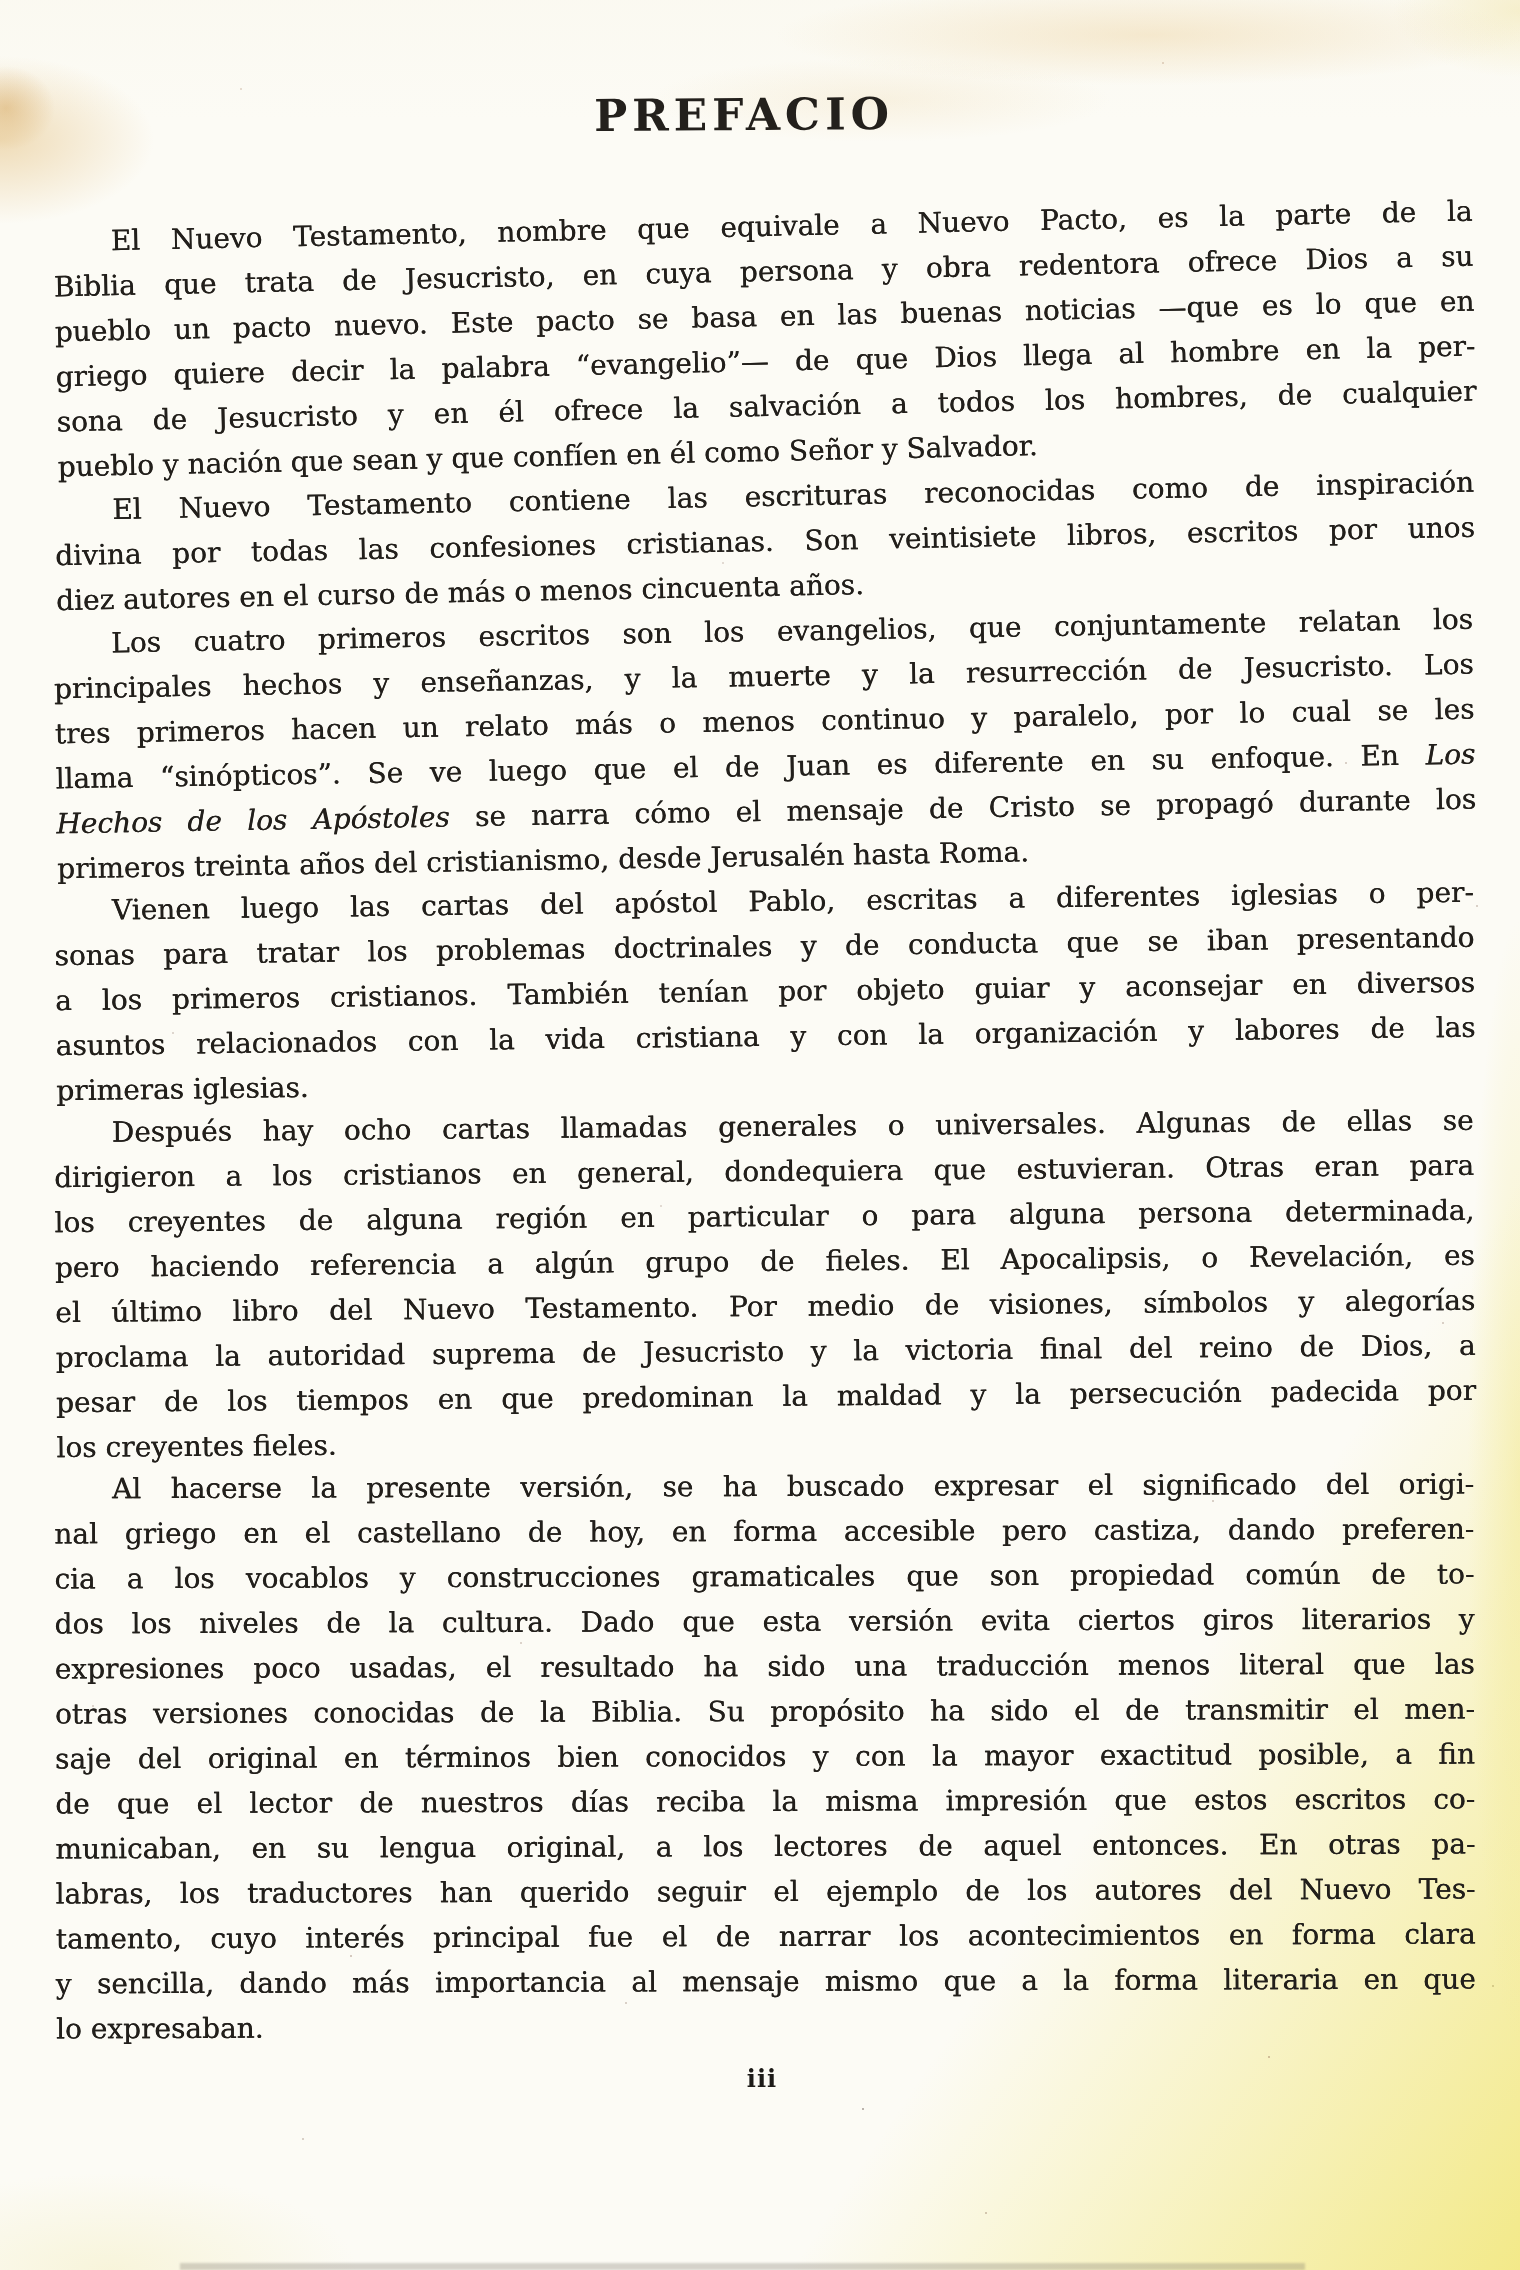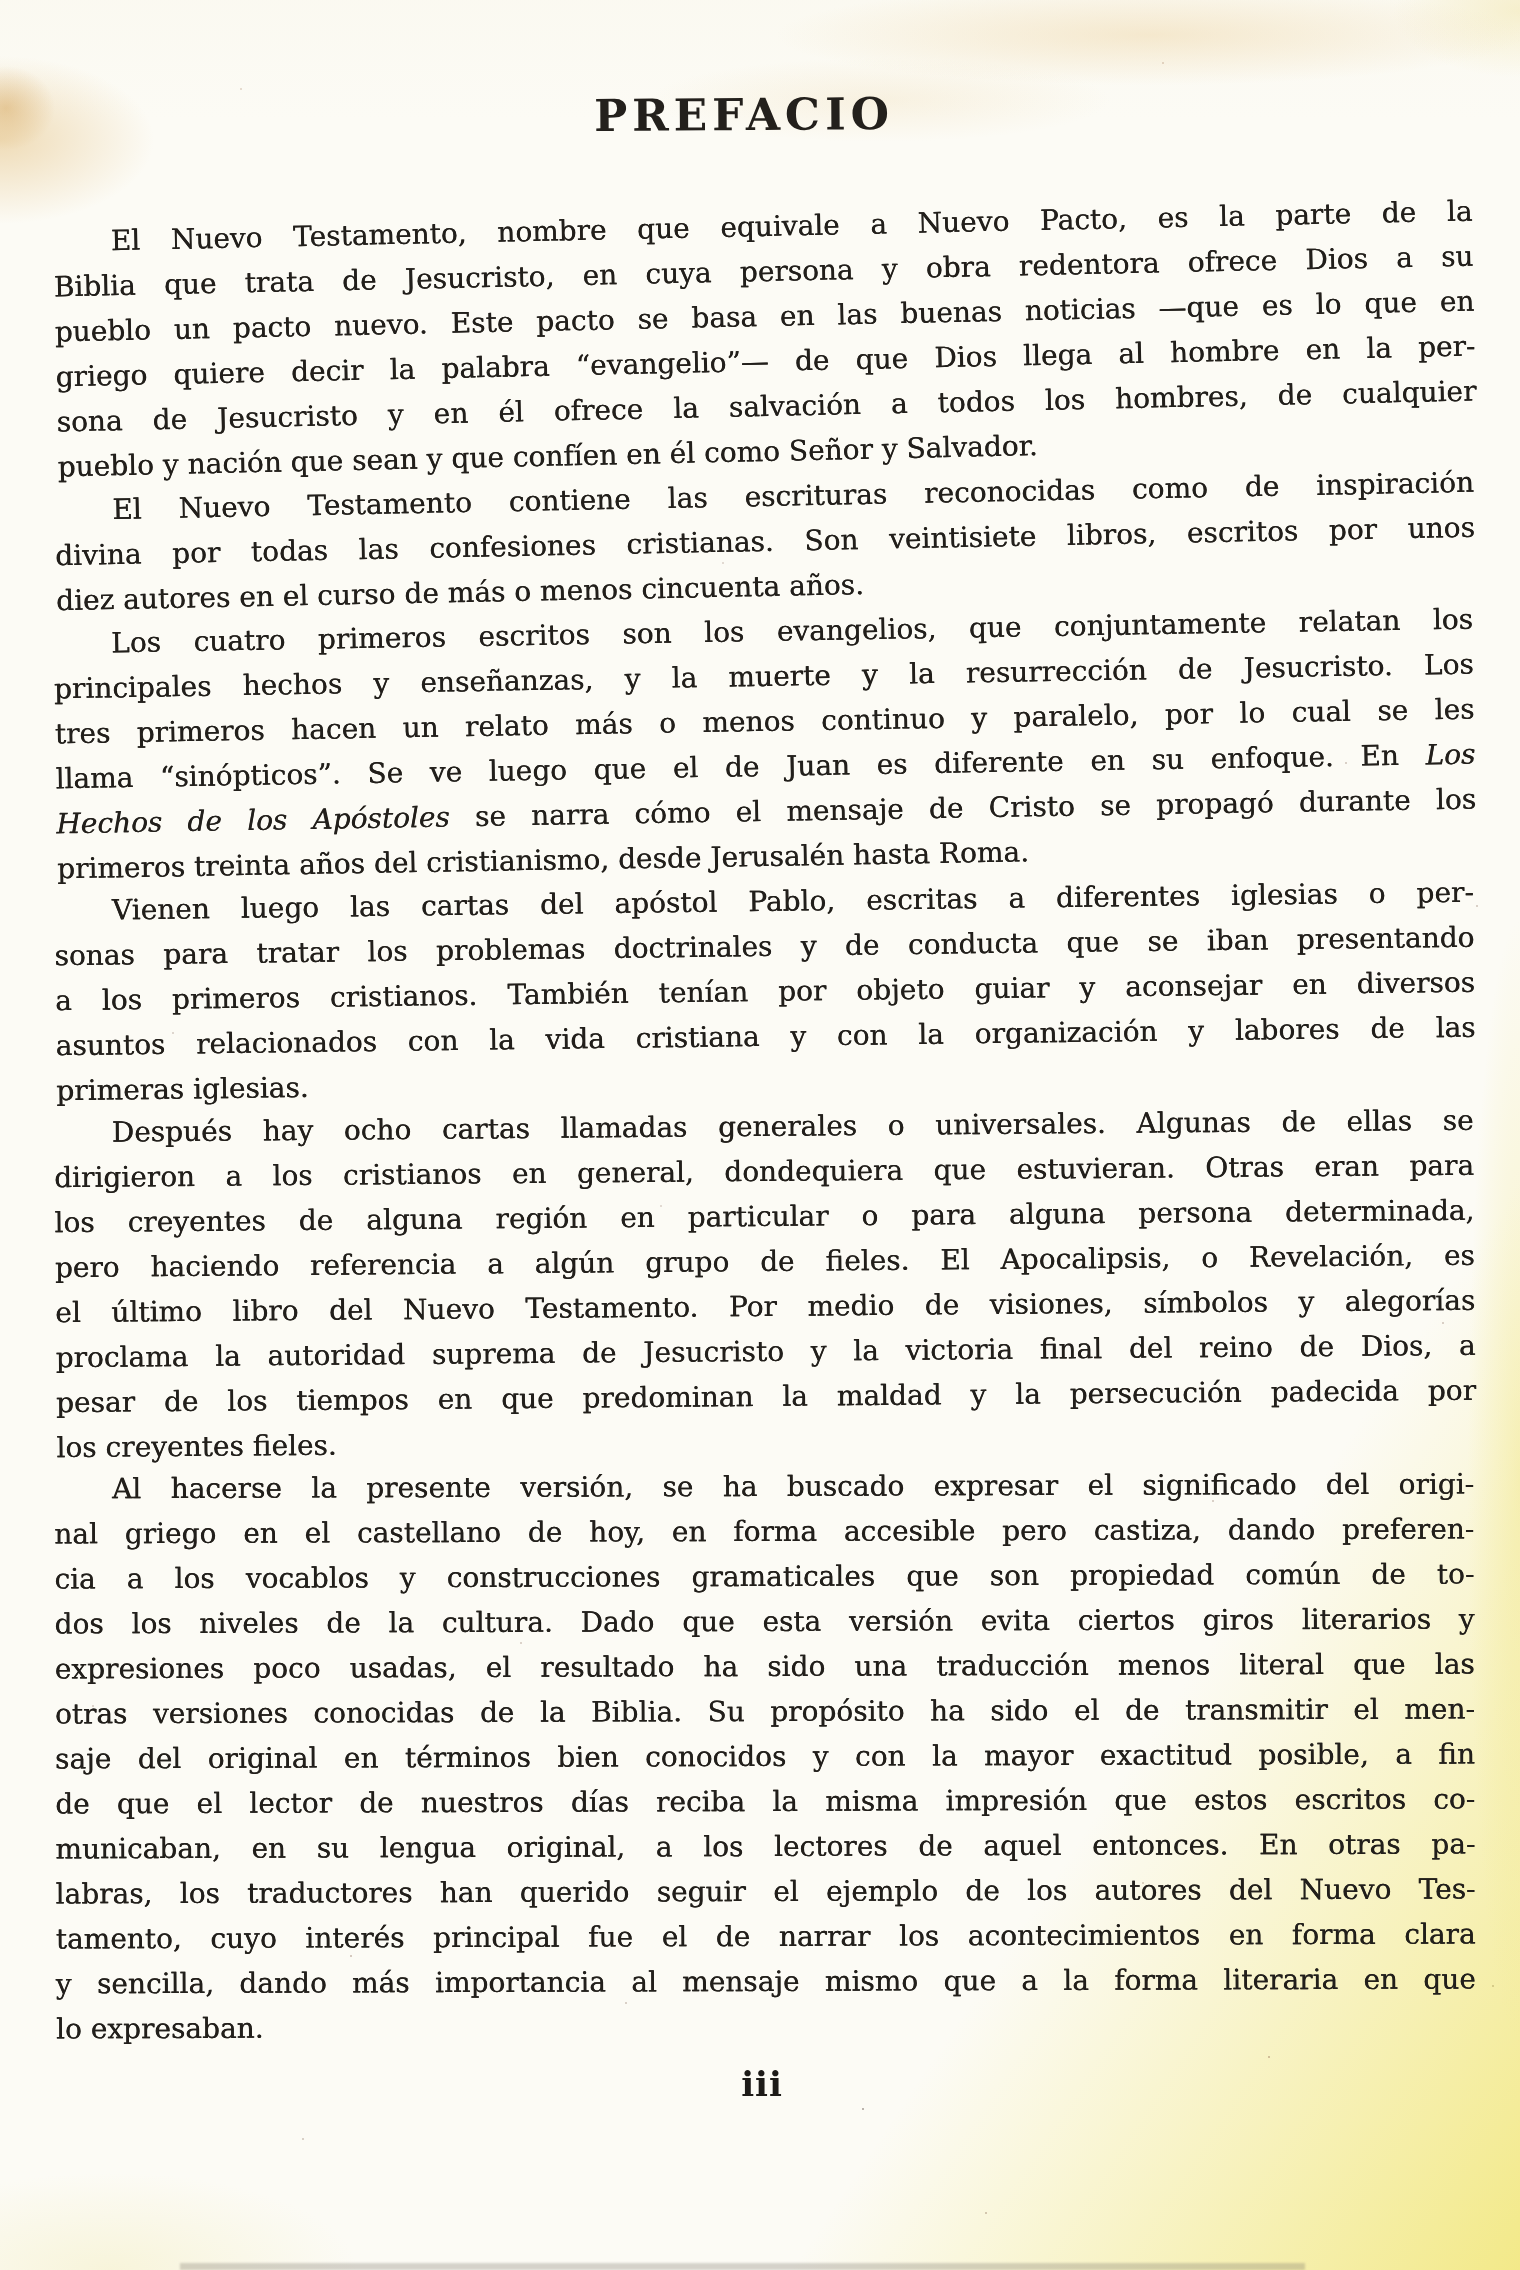--- a/index.html
+++ b/index.html
@@ -57,21 +57,21 @@
   .para.p2{transform:rotate(-1.00deg);}
   .para.p3{transform:rotate(-0.75deg);}
   .para.p4{transform:rotate(-0.50deg);}
   .para.p5{transform:rotate(-0.20deg);}
   .line{text-align:justify;text-align-last:justify;white-space:nowrap;height:45px;}
   .line.last{text-align-last:left;}
   .line.first{text-indent:58px;}
   .line i{font-style:italic;}
   .page-number{
     position:absolute;top:2064px;left:52px;width:1420px;text-align:center;
-    font-size:34px;font-weight:700;color:#1d1b18;letter-spacing:1px;
+    font-size:24px;font-weight:700;color:#1d1b18;letter-spacing:1px;
   }
 </style>
 </head>
 <body>
 
 <div class="stains"></div>
 <div class="speckles"></div>
 
 <h1 class="title">PREFACIO</h1>
 

